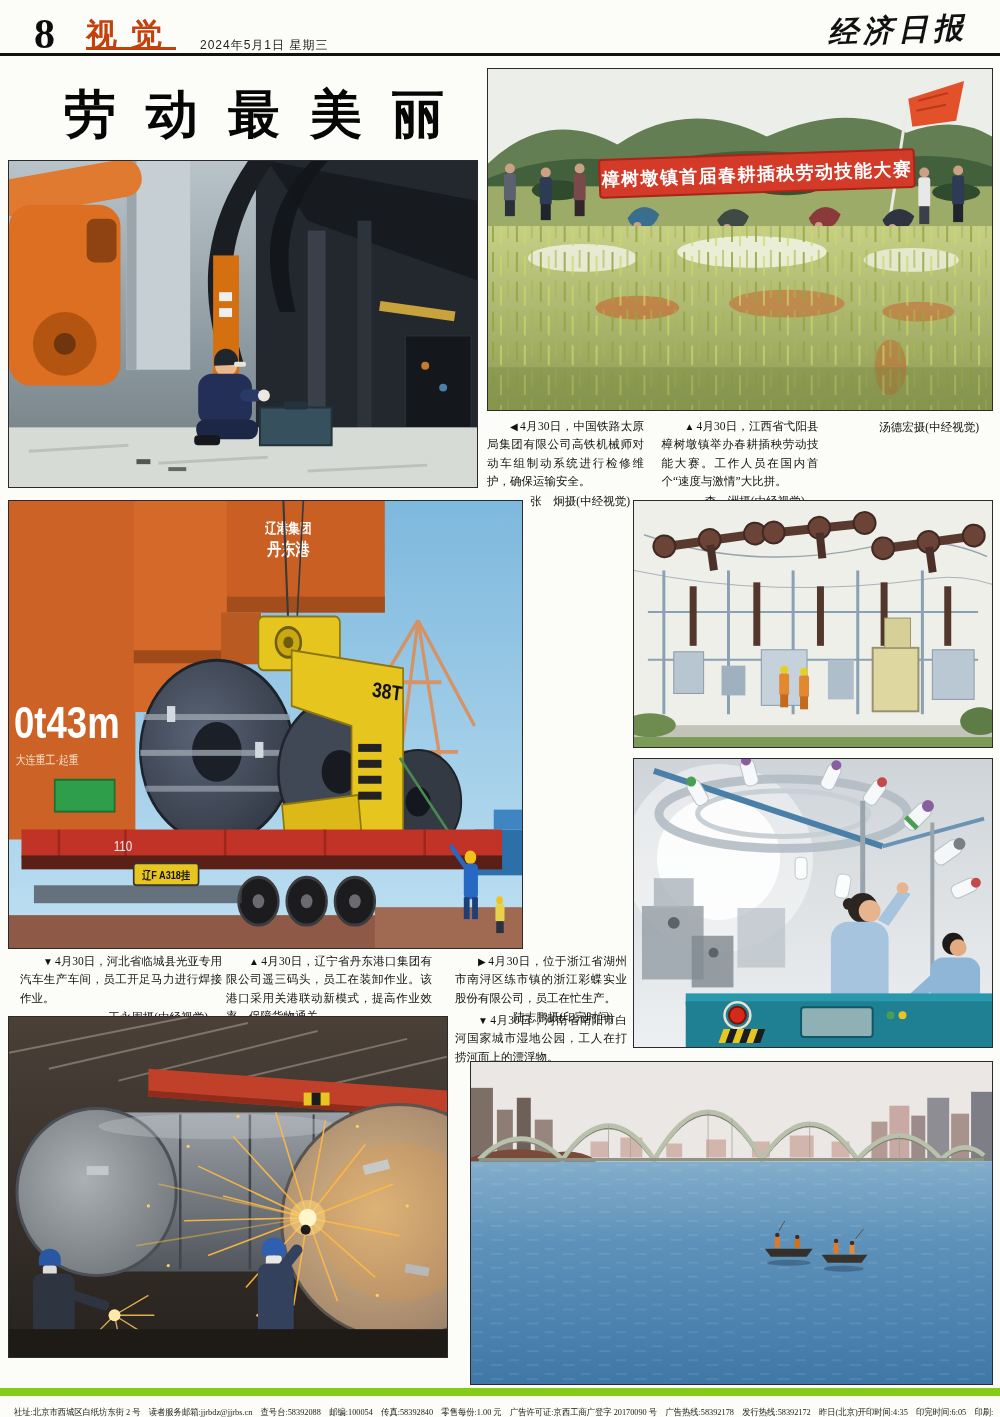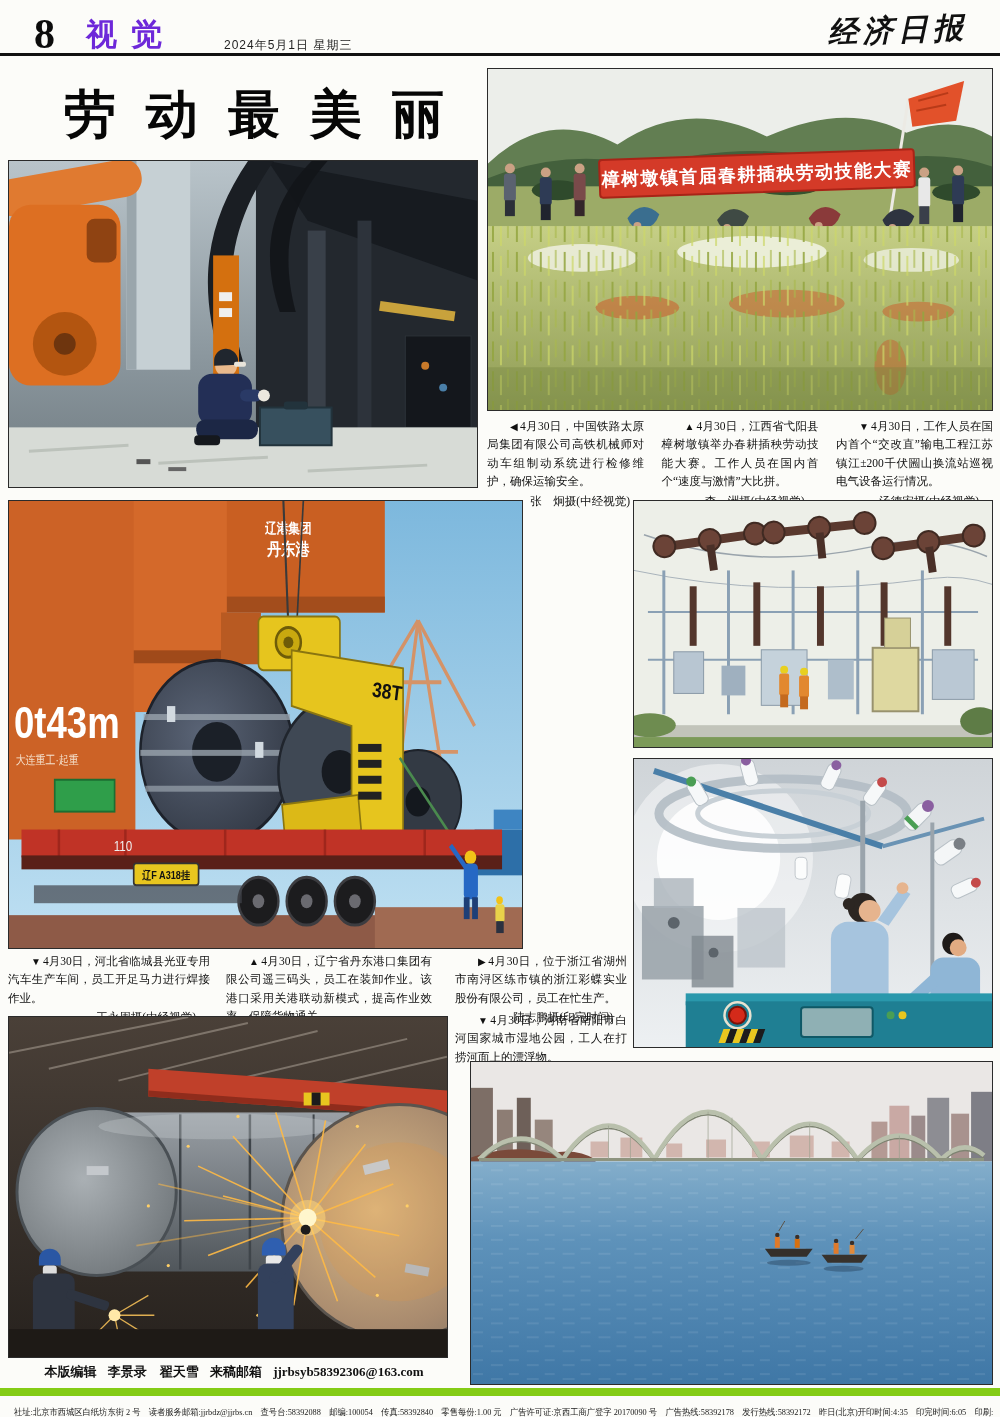--- a/index.html
+++ b/index.html
@@ -1,22 +1,22 @@
 <!DOCTYPE html>
 <html><head>
 <meta charset="utf-8">
 <style>
   * { margin:0; padding:0; box-sizing:border-box; }
   body { background:#e8e8e4; font-family:"Liberation Sans", sans-serif; }
   .page { position:relative; width:1000px; height:1417px; margin:0 auto; background:#fcfcf9; overflow:hidden; }
 
   
   .hdr-pagenum { position:absolute; left:34px; top:10px; font-family:"Liberation Serif","DejaVu Serif",serif; font-weight:900; font-size:42px; color:#0c0c0c; }
-  .hdr-section { position:absolute; left:86px; top:14px; font-family:"Liberation Serif","DejaVu Serif",serif; font-weight:900; font-size:31px; letter-spacing:14px; color:#6d28d9; }
-  .hdr-date { position:absolute; left:200px; top:37px; font-size:12px; color:#222; letter-spacing:1px;margin-left:24px; }
+  .hdr-section { position:absolute; left:86px; top:14px; font-family:"Liberation Serif","DejaVu Serif",serif; font-weight:900; font-size:31px; letter-spacing:14px; color:#c2410c;text-decoration:underline; }
+  .hdr-date { position:absolute; left:200px; top:37px; font-size:12px; color:#222; letter-spacing:1px; }
   .hdr-masthead { position:absolute; right:32px; top:10px; font-family:"DejaVu Serif","Liberation Serif",serif; font-style:italic; font-weight:bold; font-size:30px; letter-spacing:5px; color:#111; transform:rotate(-2deg); }
   .hdr-rule { position:absolute; left:0; top:53px; width:1000px; height:0; border-top:3px solid #111; }
 
   
   .page-title { position:absolute; left:64px; top:80px; font-weight:900; font-size:52px; letter-spacing:30px; color:#060606; font-family:Liberation Sans, sans-serif; }
 
   
   .photo { position:absolute; border:1px solid #2b2b2b; overflow:hidden; background:#fff; }
   .photo svg { display:block; width:100%; height:100%; }
 
@@ -194,21 +194,20 @@
   <div class="cap-row">
     <div class="cap">
       <p><span class="arrow">◀</span><span>4月30日，中国铁路太原局集团有限公司高铁机械师对动车组制动系统进行检修维护，确保运输安全。</span></p>
       <div class="cap-credit">张　炯摄(中经视觉)</div>
     </div>
     <div class="cap">
       <p><span class="arrow">▲</span><span>4月30日，江西省弋阳县樟树墩镇举办春耕插秧劳动技能大赛。工作人员在国内首个“速度与激情”大比拼。</span></p>
       <div class="cap-credit">李　洲摄(中经视觉)</div>
     </div>
     <div class="cap">
-      <p><span class="arrow">▼</span><span>4月30日，工作人员在国内首个“交改直”输电工程江苏镇江±200千伏圌山换流站巡视电气设备运行情况。</span></p>
       <div class="cap-credit">汤德宏摄(中经视觉)</div>
     </div>
   </div>
 
   <div class="photo" style="left:8px; top:500px; width:515px; height:449px;">
     <svg viewBox="0 0 617 449" preserveAspectRatio="none">
       <defs>
         <linearGradient id="pt-sky" x1="0" y1="0" x2="0" y2="1">
           <stop offset="0" stop-color="#7db8dd"></stop>
             <stop offset="1" stop-color="#bfe0f2"></stop>
@@ -470,21 +469,21 @@
           <rect x="28" y="0" width="7" height="14" fill="#e8c61f" transform="skewX(-20)"></rect>
             <rect x="35" y="0" width="7" height="14" fill="#1c1c1c" transform="skewX(-20)"></rect>
         </g>
         <rect x="168" y="250" width="72" height="30" rx="3" fill="#8fb0b4" stroke="#0f5866" stroke-width="2"></rect>
         <circle cx="258" cy="258" r="4" fill="#4a9e54"></circle>
           <circle cx="270" cy="258" r="4" fill="#e8c61f"></circle>
       </g>
     </svg>
   </div>
 
-  <div class="cap" style="left:8px; top:952px; width:202px;">
+  <div class="cap" style="left:20px; top:952px; width:202px;">
     <p><span class="arrow">▼</span><span>4月30日，河北省临城县光亚专用汽车生产车间，员工开足马力进行焊接作业。</span></p>
     <div class="cap-credit">王永周摄(中经视觉)</div>
   </div>
   <div class="cap" style="left:226px; top:952px; width:206px;">
     <p><span class="arrow">▲</span><span>4月30日，辽宁省丹东港口集团有限公司遥三码头，员工在装卸作业。该港口采用关港联动新模式，提高作业效率，保障货物通关。</span></p>
     <div class="cap-credit">周贵平摄(中经视觉)</div>
   </div>
   <div class="cap" style="left:455px; top:952px; width:172px;">
     <p><span class="arrow">▶</span><span>4月30日，位于浙江省湖州市南浔区练市镇的浙江彩蝶实业股份有限公司，员工在忙生产。</span></p>
     <div class="cap-credit">陆志鹏摄(印完时间)</div>
@@ -665,24 +664,18 @@
         <rect x="12" y="-4" width="5" height="11" fill="#e07a2a"></rect>
           <circle cx="14.5" cy="-6" r="2.2" fill="#3a2f28"></circle>
         <rect x="28" y="-2" width="5" height="9" fill="#e08a3c"></rect>
           <circle cx="30.5" cy="-4" r="2.2" fill="#3a2f28"></circle>
         <line x1="34" y1="-8" x2="42" y2="-18" stroke="#5a5248" stroke-width="1"></line>
         <ellipse cx="22" cy="22" rx="20" ry="3" fill="#2c4a66" opacity="0.5"></ellipse>
       </g>
     </svg>
   </div>
 
-  <div class="editor-line">
-    <span>本版编辑</span>
-    <span>李景录　翟天雪</span>
-    <span>来稿邮箱</span>
-    <span>jjrbsyb58392306@163.com</span>
-  </div>
 
   <div class="footer">
     <span class="footer-text">社址:北京市西城区白纸坊东街 2 号　读者服务邮箱:jjrbdz@jjrbs.cn　查号台:58392088　邮编:100054　传真:58392840　零售每份:1.00 元　广告许可证:京西工商广登字 20170090 号　广告热线:58392178　发行热线:58392172　昨日(北京)开印时间:4:35　印完时间:6:05　印刷:</span>
   </div>
 
 </div>
 
 </body></html>

